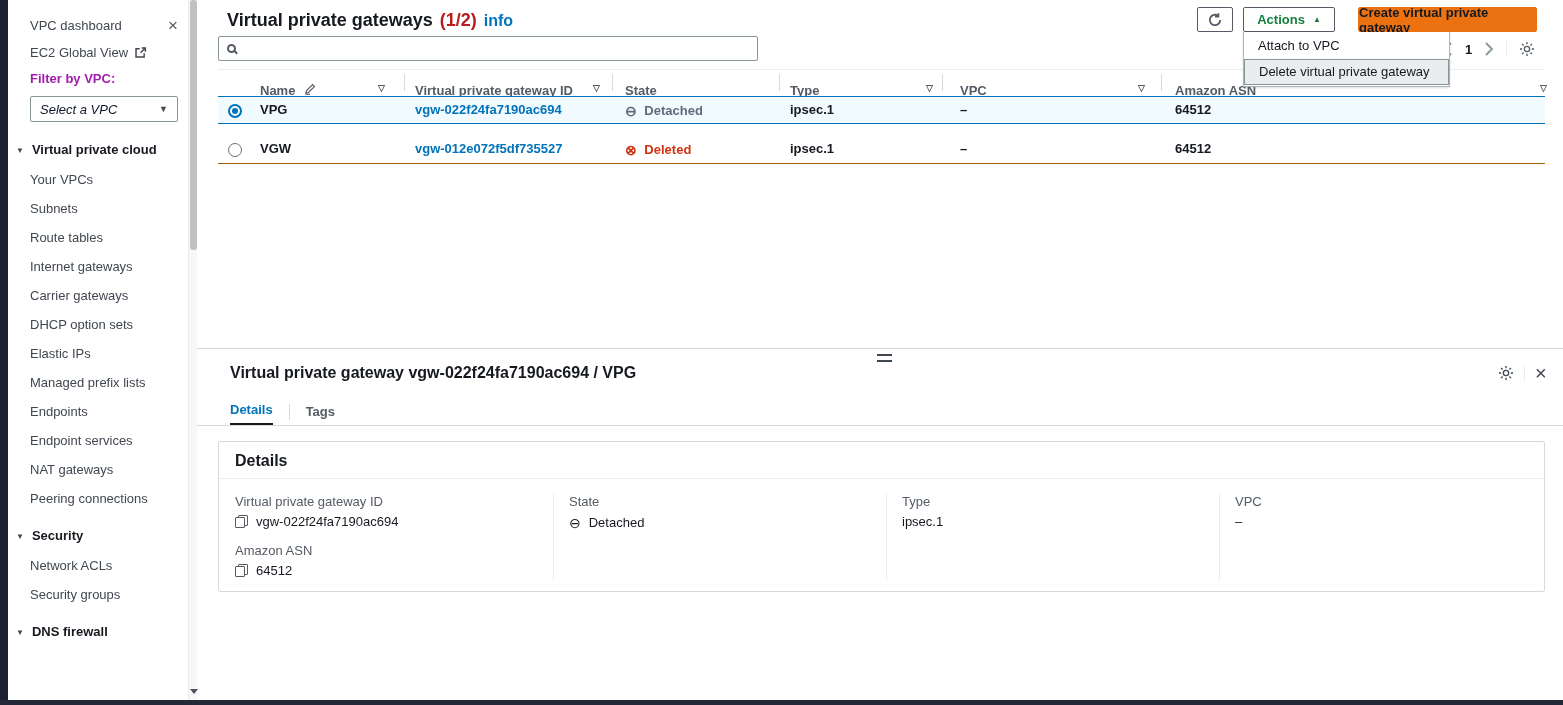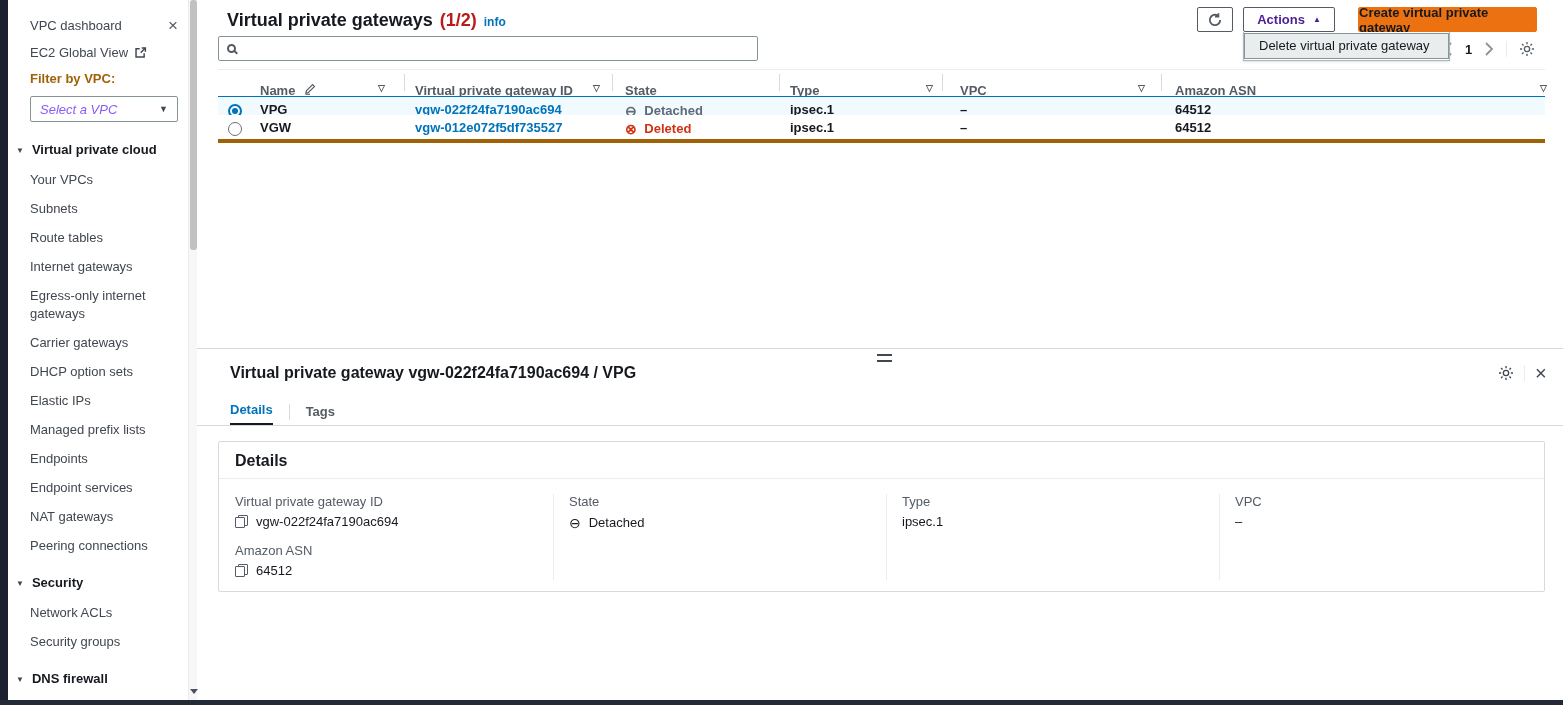--- a/index.html
+++ b/index.html
@@ -9,66 +9,66 @@
   
   .left-strip { position:absolute; left:0; top:0; width:8px; height:705px; background:#1b2130; z-index:50; }
   .bottom-strip { position:absolute; left:0; top:700px; width:1563px; height:5px; background:#232936; z-index:50; }
 
   
   .sidebar { position:absolute; left:8px; top:0; width:180px; height:700px; background:#fff; padding:18px 10px 0 22px; overflow:hidden; }
   .side-top { display:flex; justify-content:space-between; align-items:center; margin-bottom:12px; }
   .side-link { color:#414750; cursor:pointer; }
   .close-x { color:#545b64; font-size:17px; line-height:14px; cursor:pointer; }
   .side-row { display:flex; align-items:center; gap:6px; margin-bottom:11px; }
-  .filter-label { font-weight:700; color:#a16207; margin:2px 0 10px; }
+  .filter-label { font-weight:700; color:#a21caf; margin:2px 0 10px; }
   .vpc-select { width:148px; height:26px; border:1px solid #879596; border-radius:2px; display:flex; align-items:center; justify-content:space-between; padding:0 9px; margin-bottom:6px; background:#fff; cursor:pointer; }
-  .vpc-select .ph { font-style:italic; color:#8b5cf6; }
+  .vpc-select .ph { font-style:italic; color:#0f172a; }
   .caret { font-size:9px; color:#414750; }
   .section-head { display:flex; align-items:baseline; gap:8px; margin:20px 0 14px -14px; font-weight:700; color:#16191f; cursor:pointer; }
   .section-head .tri { font-size:8px; color:#414750; position:relative; top:-1px; }
   .side-item { color:#414750; margin-bottom:11px; line-height:18px; cursor:pointer; }
 
   
   .side-scroll { position:absolute; left:188px; top:0; width:9px; height:700px; background:#f7f7f7; border-left:1px solid #ececec; z-index:5; }
   .side-scroll .thumb { position:absolute; left:1px; top:0; width:7px; height:250px; background:#c1c1c1; border-radius:3px; }
   .side-scroll .down { position:absolute; left:1px; bottom:6px; width:0; height:0; border-left:4px solid transparent; border-right:4px solid transparent; border-top:5px solid #4b5360; }
 
   
   .page-title { position:absolute; left:218px; top:10px; font-size:18px; display:flex; align-items:baseline; gap:7px; }
   .page-title .t { font-weight:700; color:#16191f;margin-left:9px; }
   .page-title .c { color:#b91c1c; font-weight:700; }
-  .page-title .info { color:#0073bb; font-size:12px; font-weight:700; cursor:pointer; }
+  .page-title .info { color:#0073bb; font-size:16px; font-weight:700; cursor:pointer; }
 
   .search-box { position:absolute; left:218px; top:36px; width:540px; height:25px; border:1px solid #879596; border-radius:2px; background:#fff; display:flex; align-items:center; padding:0 8px; gap:7px; }
   .mag { width:9px; height:9px; border:2px solid #545b64; border-radius:50%; position:relative; flex:none; }
   .mag::after { content:""; position:absolute; width:5px; height:2px; background:#545b64; transform:rotate(45deg); right:-4px; bottom:-2px; }
   .search-box input { border:none; outline:none; flex:1; font-size:13px; font-family:"Liberation Sans",sans-serif; color:#16191f; background:transparent; }
   .search-box input::placeholder { font-style:italic; color:#687078; }
 
-  .btn { position:absolute; top:7px; height:25px; background:#fff; border:1px solid #545b64; border-radius:2px; font-weight:700; font-size:13px; color:#4c1d95; display:flex; align-items:center; justify-content:center; gap:8px; cursor:pointer; font-family:"Liberation Sans",sans-serif; }
+  .btn { position:absolute; top:7px; height:25px; background:#fff; border:1px solid #545b64; border-radius:2px; font-weight:700; font-size:13px; color:#15803d; display:flex; align-items:center; justify-content:center; gap:8px; cursor:pointer; font-family:"Liberation Sans",sans-serif; }
   .btn-refresh { left:1197px; width:36px; }
   .btn-actions { left:1243px; width:92px; }
   .btn-actions .tri-up { font-size:8px; }
   .btn-create { left:1358px; width:179px; background:#ec7211; border-color:#ec7211; color:#16191f; }
 
   .pagination { position:absolute; left:1443px; top:40px; height:18px; display:flex; align-items:center; gap:12px; color:#879596; }
   .pg-num { color:#16191f; font-weight:700; }
   .pg-chev { cursor:pointer; display:flex; }
   .pg-div { width:1px; height:16px; background:#eaeded; }
   .icon-btn { cursor:pointer; display:flex; align-items:center; }
 
   
   .tbl-topline { position:absolute; left:218px; top:69px; width:1327px; height:1px; background:#eaeded; }
   .tbl-head { position:absolute; left:218px; top:70px; width:1327px; height:26px; font-weight:700; color:#545b64; }
   .hcell { position:absolute; top:5px; white-space:nowrap;margin-top:8px; }
   .vdiv { position:absolute; top:4px; width:1px; height:17px; background:#d5dbdb; }
   .ftri { font-size:9px; color:#545b64; cursor:pointer; }
   .row { position:absolute; left:218px; width:1327px; height:28px; }
   .row1 { top:96px; background:#f1faff; border-top:1px solid #0073bb; border-bottom:1px solid #0073bb; }
-  .row2 { top:115px; background:#fff; border-bottom:4px solid #a16207; }
+  .row2 { top:136px; background:#fff; border-bottom:1px solid #a16207; }
   .cell { position:absolute; top:6px; white-space:nowrap;font-weight:bold; }
   .row .cell { top:5px; }
   .link { color:#0073bb; cursor:pointer; }
   .radio { position:absolute; left:10px; top:7px; width:14px; height:14px; border-radius:50%; cursor:pointer; }
   .radio.on { border:2px solid #0073bb; }
   .radio.on::after { content:""; position:absolute; left:2px; top:2px; width:6px; height:6px; border-radius:50%; background:#0073bb; }
   .radio.off { border:1px solid #687078; }
   .state-gray { color:#5f6b7a; }
   .state-red { color:#d13212; }
   .sticon { font-size:14px; margin-right:4px; position:relative; top:1px; }
@@ -135,21 +135,20 @@
   </div>
 
   <div class="section-head">
     <span class="tri">▼</span>
     <span>Virtual private cloud</span>
   </div>
   <div class="side-item">Your VPCs</div>
   <div class="side-item">Subnets</div>
   <div class="side-item">Route tables</div>
   <div class="side-item">Internet gateways</div>
-  <div class="side-item">Egress-only internet gateways</div>
   <div class="side-item">Carrier gateways</div>
   <div class="side-item">DHCP option sets</div>
   <div class="side-item">Elastic IPs</div>
   <div class="side-item">Managed prefix lists</div>
   <div class="side-item">Endpoints</div>
   <div class="side-item">Endpoint services</div>
   <div class="side-item">NAT gateways</div>
   <div class="side-item">Peering connections</div>
 
   <div class="section-head">
@@ -269,20 +268,21 @@
   <span class="cell state-red" style="left:407px">
     <span class="sticon">⊗</span>
     <span>Deleted</span>
   </span>
   <span class="cell" style="left:572px">ipsec.1</span>
   <span class="cell" style="left:742px">–</span>
   <span class="cell" style="left:957px">64512</span>
 </div>
 
 <div class="menu">
+  <div class="menu-item">Attach to VPC</div>
   <div class="menu-item hl">Delete virtual private gateway</div>
 </div>
 
 <div class="split-line"></div>
 <div class="split-handle"></div>
 
 <div class="panel-title">Virtual private gateway vgw-022f24fa7190ac694 / VPG</div>
 
 <div class="panel-icons">
   <span class="icon-btn">

